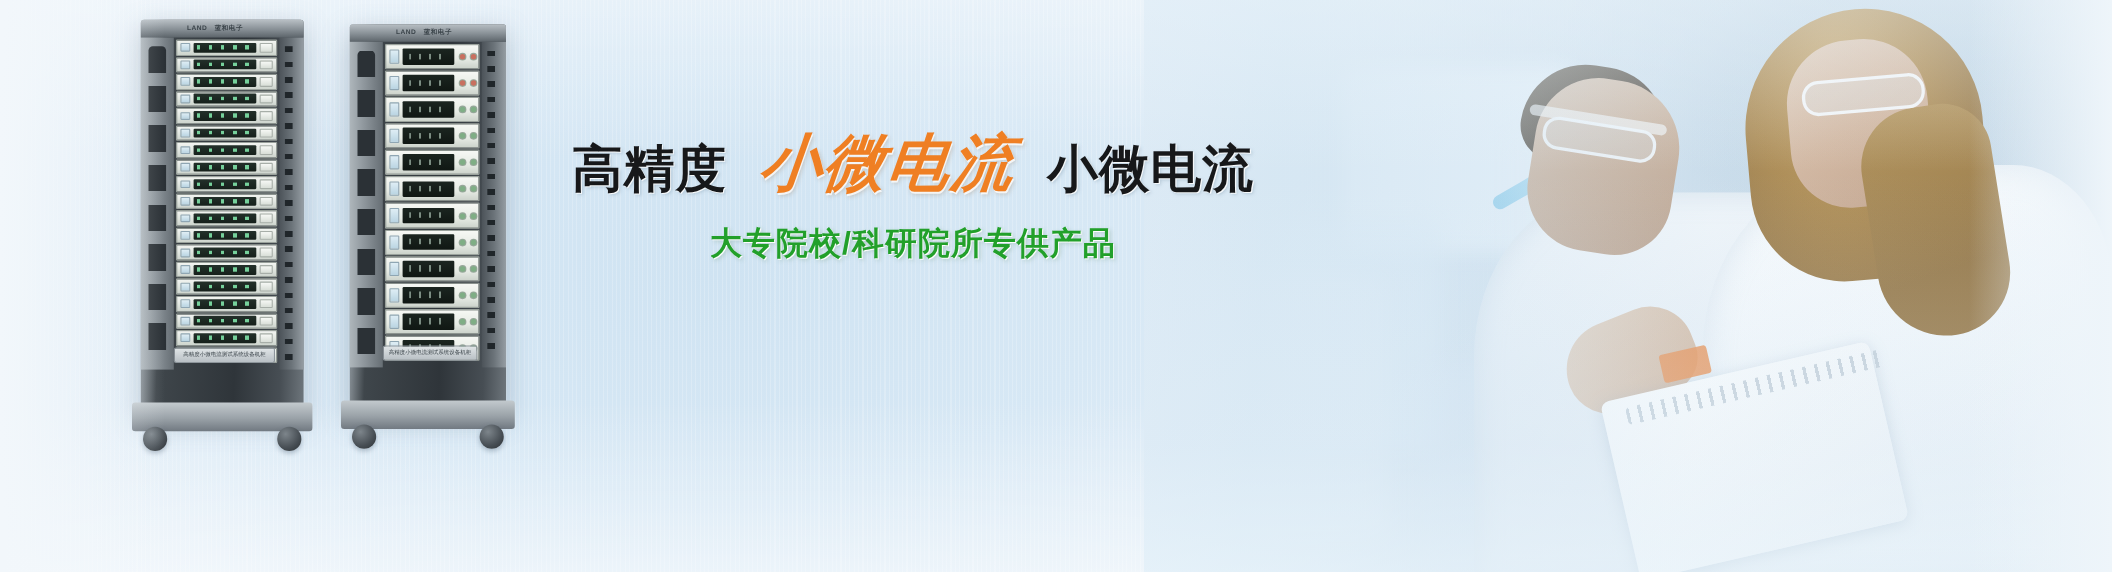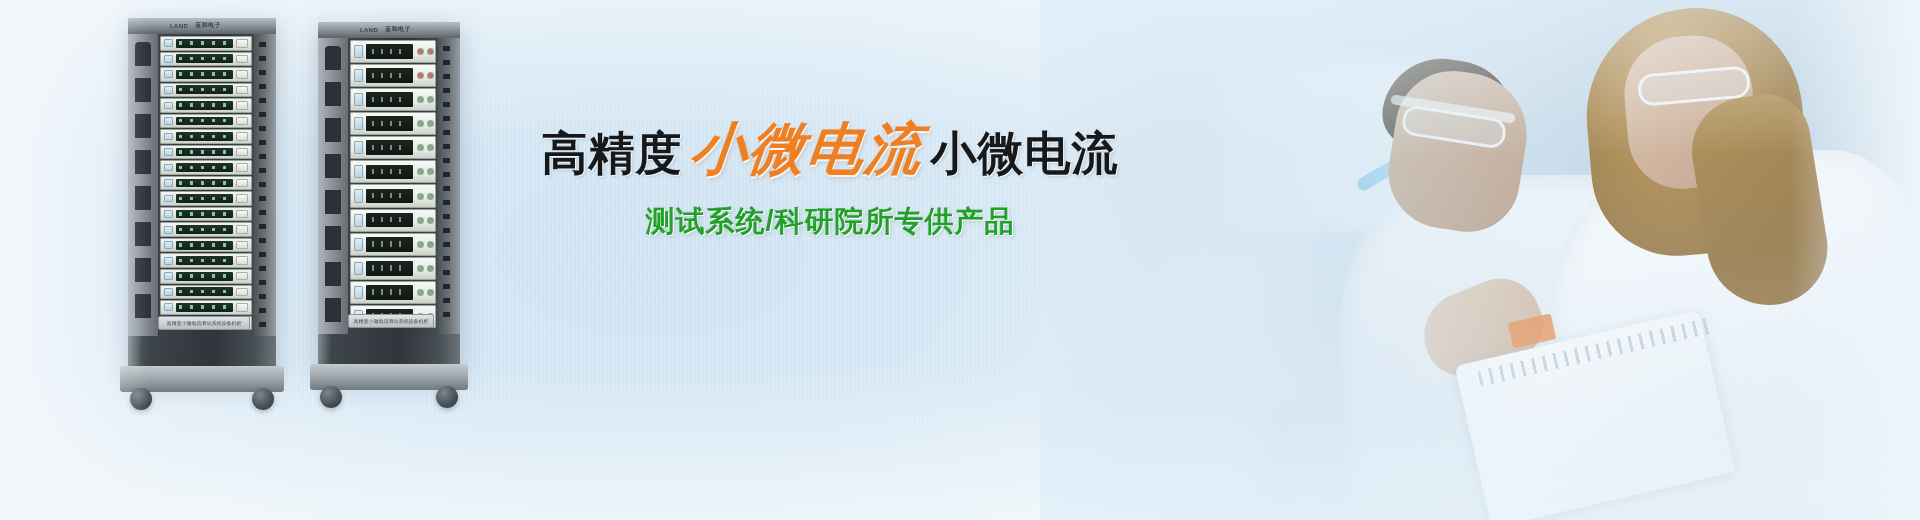--- a/index.html
+++ b/index.html
@@ -250,21 +250,21 @@
     border:1px solid #8d959b; border-radius:2px;
     font-size:5px; color:#3b444a; text-align:center; line-height:12px; overflow:hidden;
   }
   .caster { position:absolute; bottom:0; width:22px; height:22px; border-radius:50%;
     background:radial-gradient(circle at 35% 30%,#7d858b 0%,#474e54 60%,#2b3034 100%);
     box-shadow:0 2px 5px rgba(80,100,120,.4); }
 
   
   .copy { position:absolute; left:520px; top:120px; width:620px; }
   .title-line {
-    display:flex; align-items:flex-end; justify-content:center; gap:0;
+    display:flex; align-items:flex-end; justify-content:space-between; gap:0;
     white-space:nowrap;
   }
   .t-black {
     font-size:46px; font-weight:bold; color:#17181a;
     letter-spacing:1px; line-height:1;
     text-shadow:1px 1px 0 rgba(255,255,255,.85), 2px 2px 3px rgba(120,145,165,.35);
   }
   .t-orange {
     font-size:56px; font-weight:bold; color:#ef7f23;
     font-family:"DejaVu Serif", serif;
@@ -554,16 +554,16 @@
 
   <div class="edge-fade-l"></div>
   <div class="edge-fade-r"></div>
 
   <div class="copy">
     <div class="title-line">
       <span class="t-black">高精度</span>
       <span class="t-orange">小微电流</span>
       <span class="t-black">小微电流</span>
     </div>
-    <div class="tagline">测试系统/科研院所专供产品</div>
+    <div class="tagline">大专院校/科研院所专供产品</div>
   </div>
 
 </div>
 
 </body></html>

